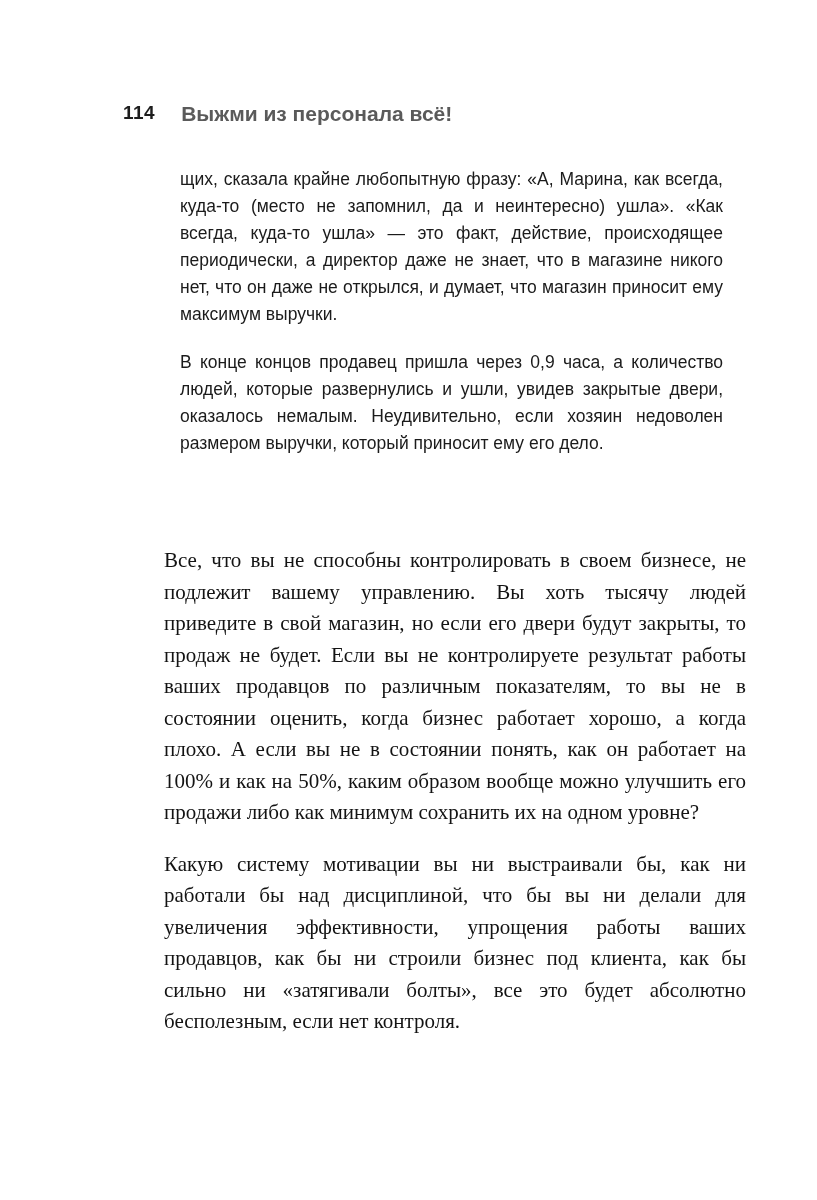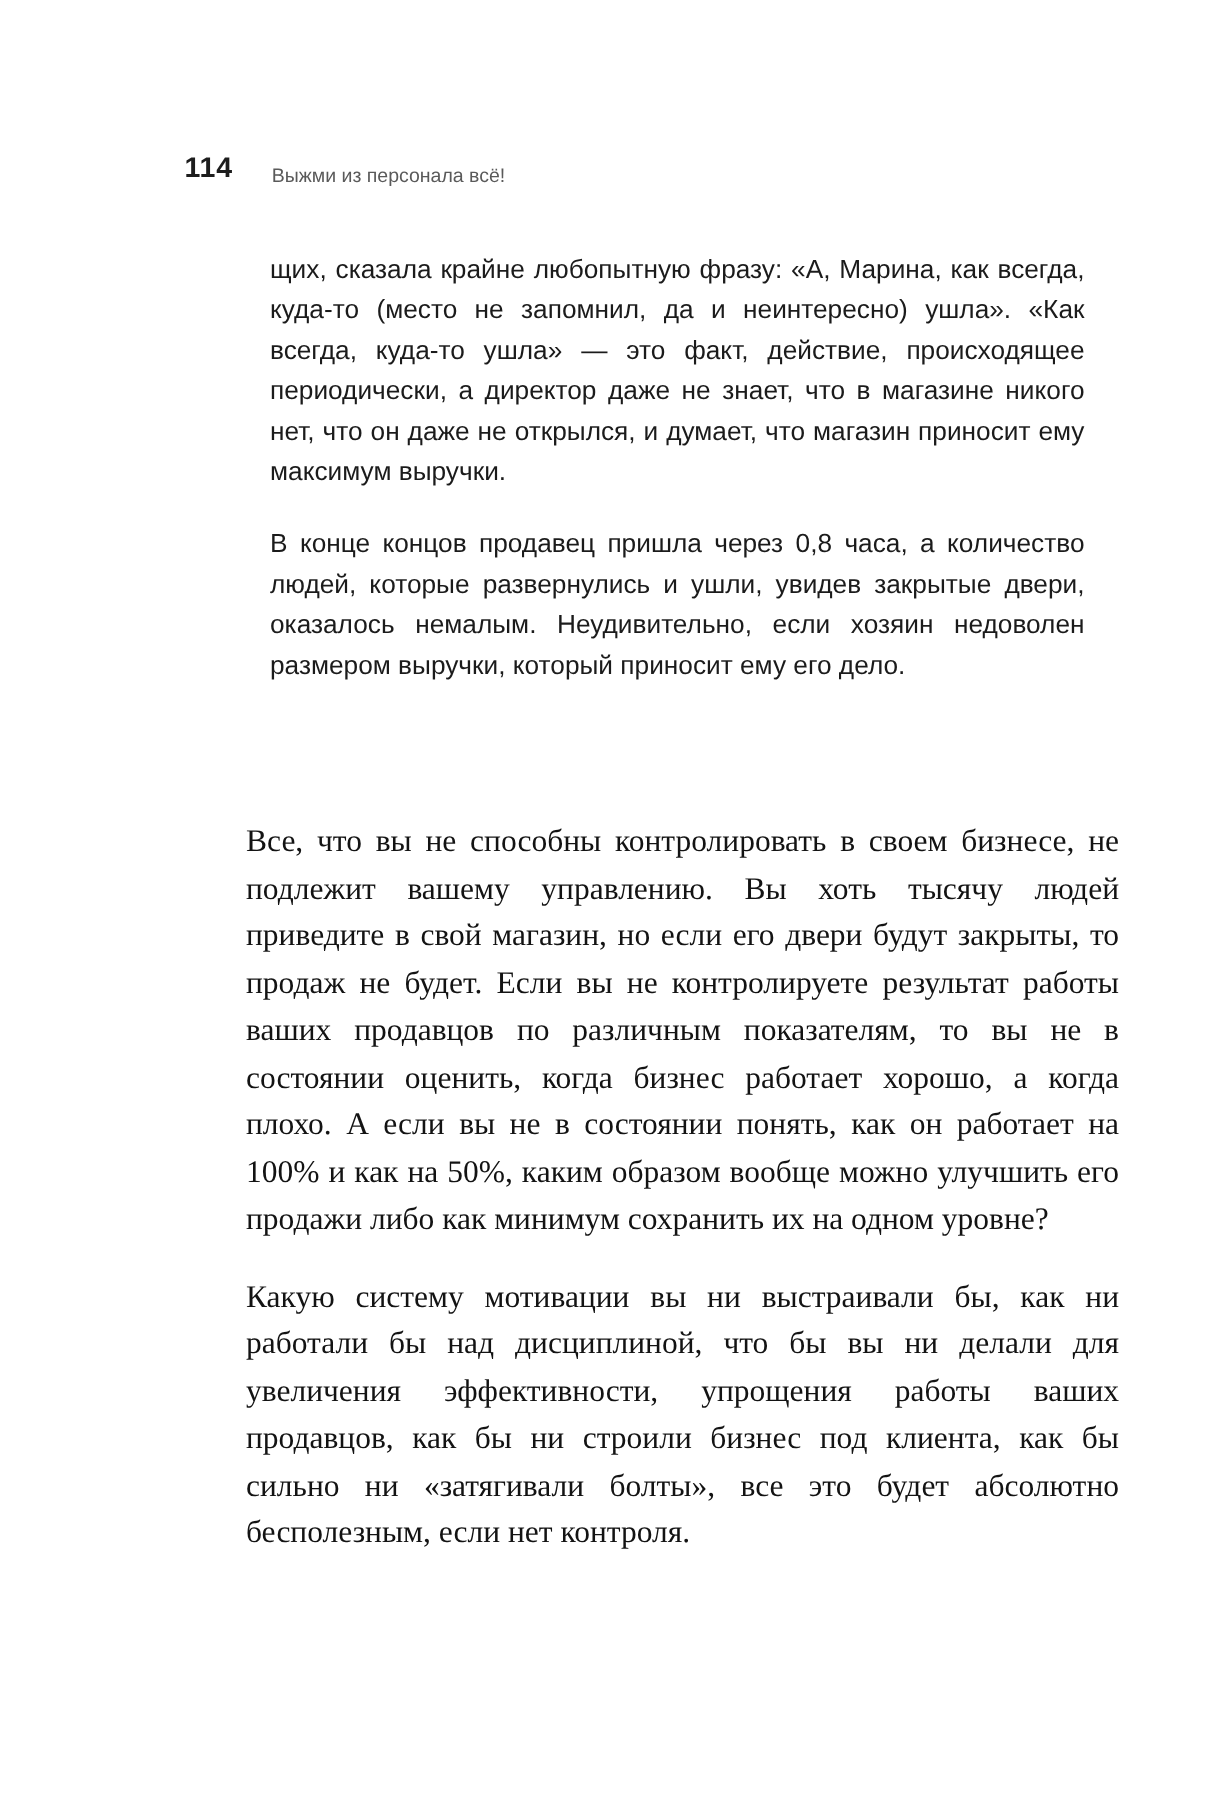--- a/index.html
+++ b/index.html
@@ -14,33 +14,33 @@
     background: #ffffff;
     overflow: hidden;
   }
 
   
   .running-head {
     position: absolute;
     top: 102px;
     left: 123px;
     display: flex;
-    align-items: flex-end;
+    align-items: flex-start;
     gap: 26px;
     font-family: "Liberation Sans", sans-serif;
   }
   .page-number {
     font-size: 19px;
     font-weight: 700;
     color: #1d1d1d;
     letter-spacing: 0.5px;
   }
   .running-title {
-    font-size: 13px;
-    font-weight: 400;
+    font-size: 21px;
+    font-weight: 700;
     color: #5a5a5a;
   }
 
   
   .example-block {
     position: absolute;
     top: 166px;
     left: 180px;
     width: 543px;
     font-family: "Liberation Sans", sans-serif;
@@ -74,21 +74,21 @@
 
 <div class="page">
 
   <header class="running-head">
     <span class="page-number">114</span>
     <span class="running-title">Выжми из персонала всё!</span>
   </header>
 
   <section class="example-block">
     <p>щих, сказала крайне любопытную фразу: «А, Марина, как всегда, куда-то (место не запомнил, да и неинтересно) ушла». «Как всегда, куда-то ушла» — это факт, действие, происходящее периодически, а директор даже не знает, что в магазине никого нет, что он даже не открылся, и думает, что магазин приносит ему максимум выручки.</p>
-    <p>В конце концов продавец пришла через 0,8 часа, а количество людей, которые развернулись и ушли, увидев закрытые двери, оказалось немалым. Неудивительно, если хозяин недоволен размером выручки, который приносит ему его дело.</p>
+    <p>В конце концов продавец пришла через 0,9 часа, а количество людей, которые развернулись и ушли, увидев закрытые двери, оказалось немалым. Неудивительно, если хозяин недоволен размером выручки, который приносит ему его дело.</p>
   </section>
 
   <section class="body-text">
     <p>Все, что вы не способны контролировать в своем бизнесе, не подлежит вашему управлению. Вы хоть тысячу людей приведите в свой магазин, но если его двери будут закрыты, то продаж не будет. Если вы не контролируете результат работы ваших продавцов по различным показателям, то вы не в состоянии оценить, когда бизнес работает хорошо, а когда плохо. А если вы не в состоянии понять, как он работает на 100% и как на 50%, каким образом вообще можно улучшить его продажи либо как минимум сохранить их на одном уровне?</p>
     <p>Какую систему мотивации вы ни выстраивали бы, как ни работали бы над дисциплиной, что бы вы ни делали для увеличения эффективности, упрощения работы ваших продавцов, как бы ни строили бизнес под клиента, как бы сильно ни «затягивали болты», все это будет абсолютно бесполезным, если нет контроля.</p>
   </section>
 
 </div>
 
 </body></html>

